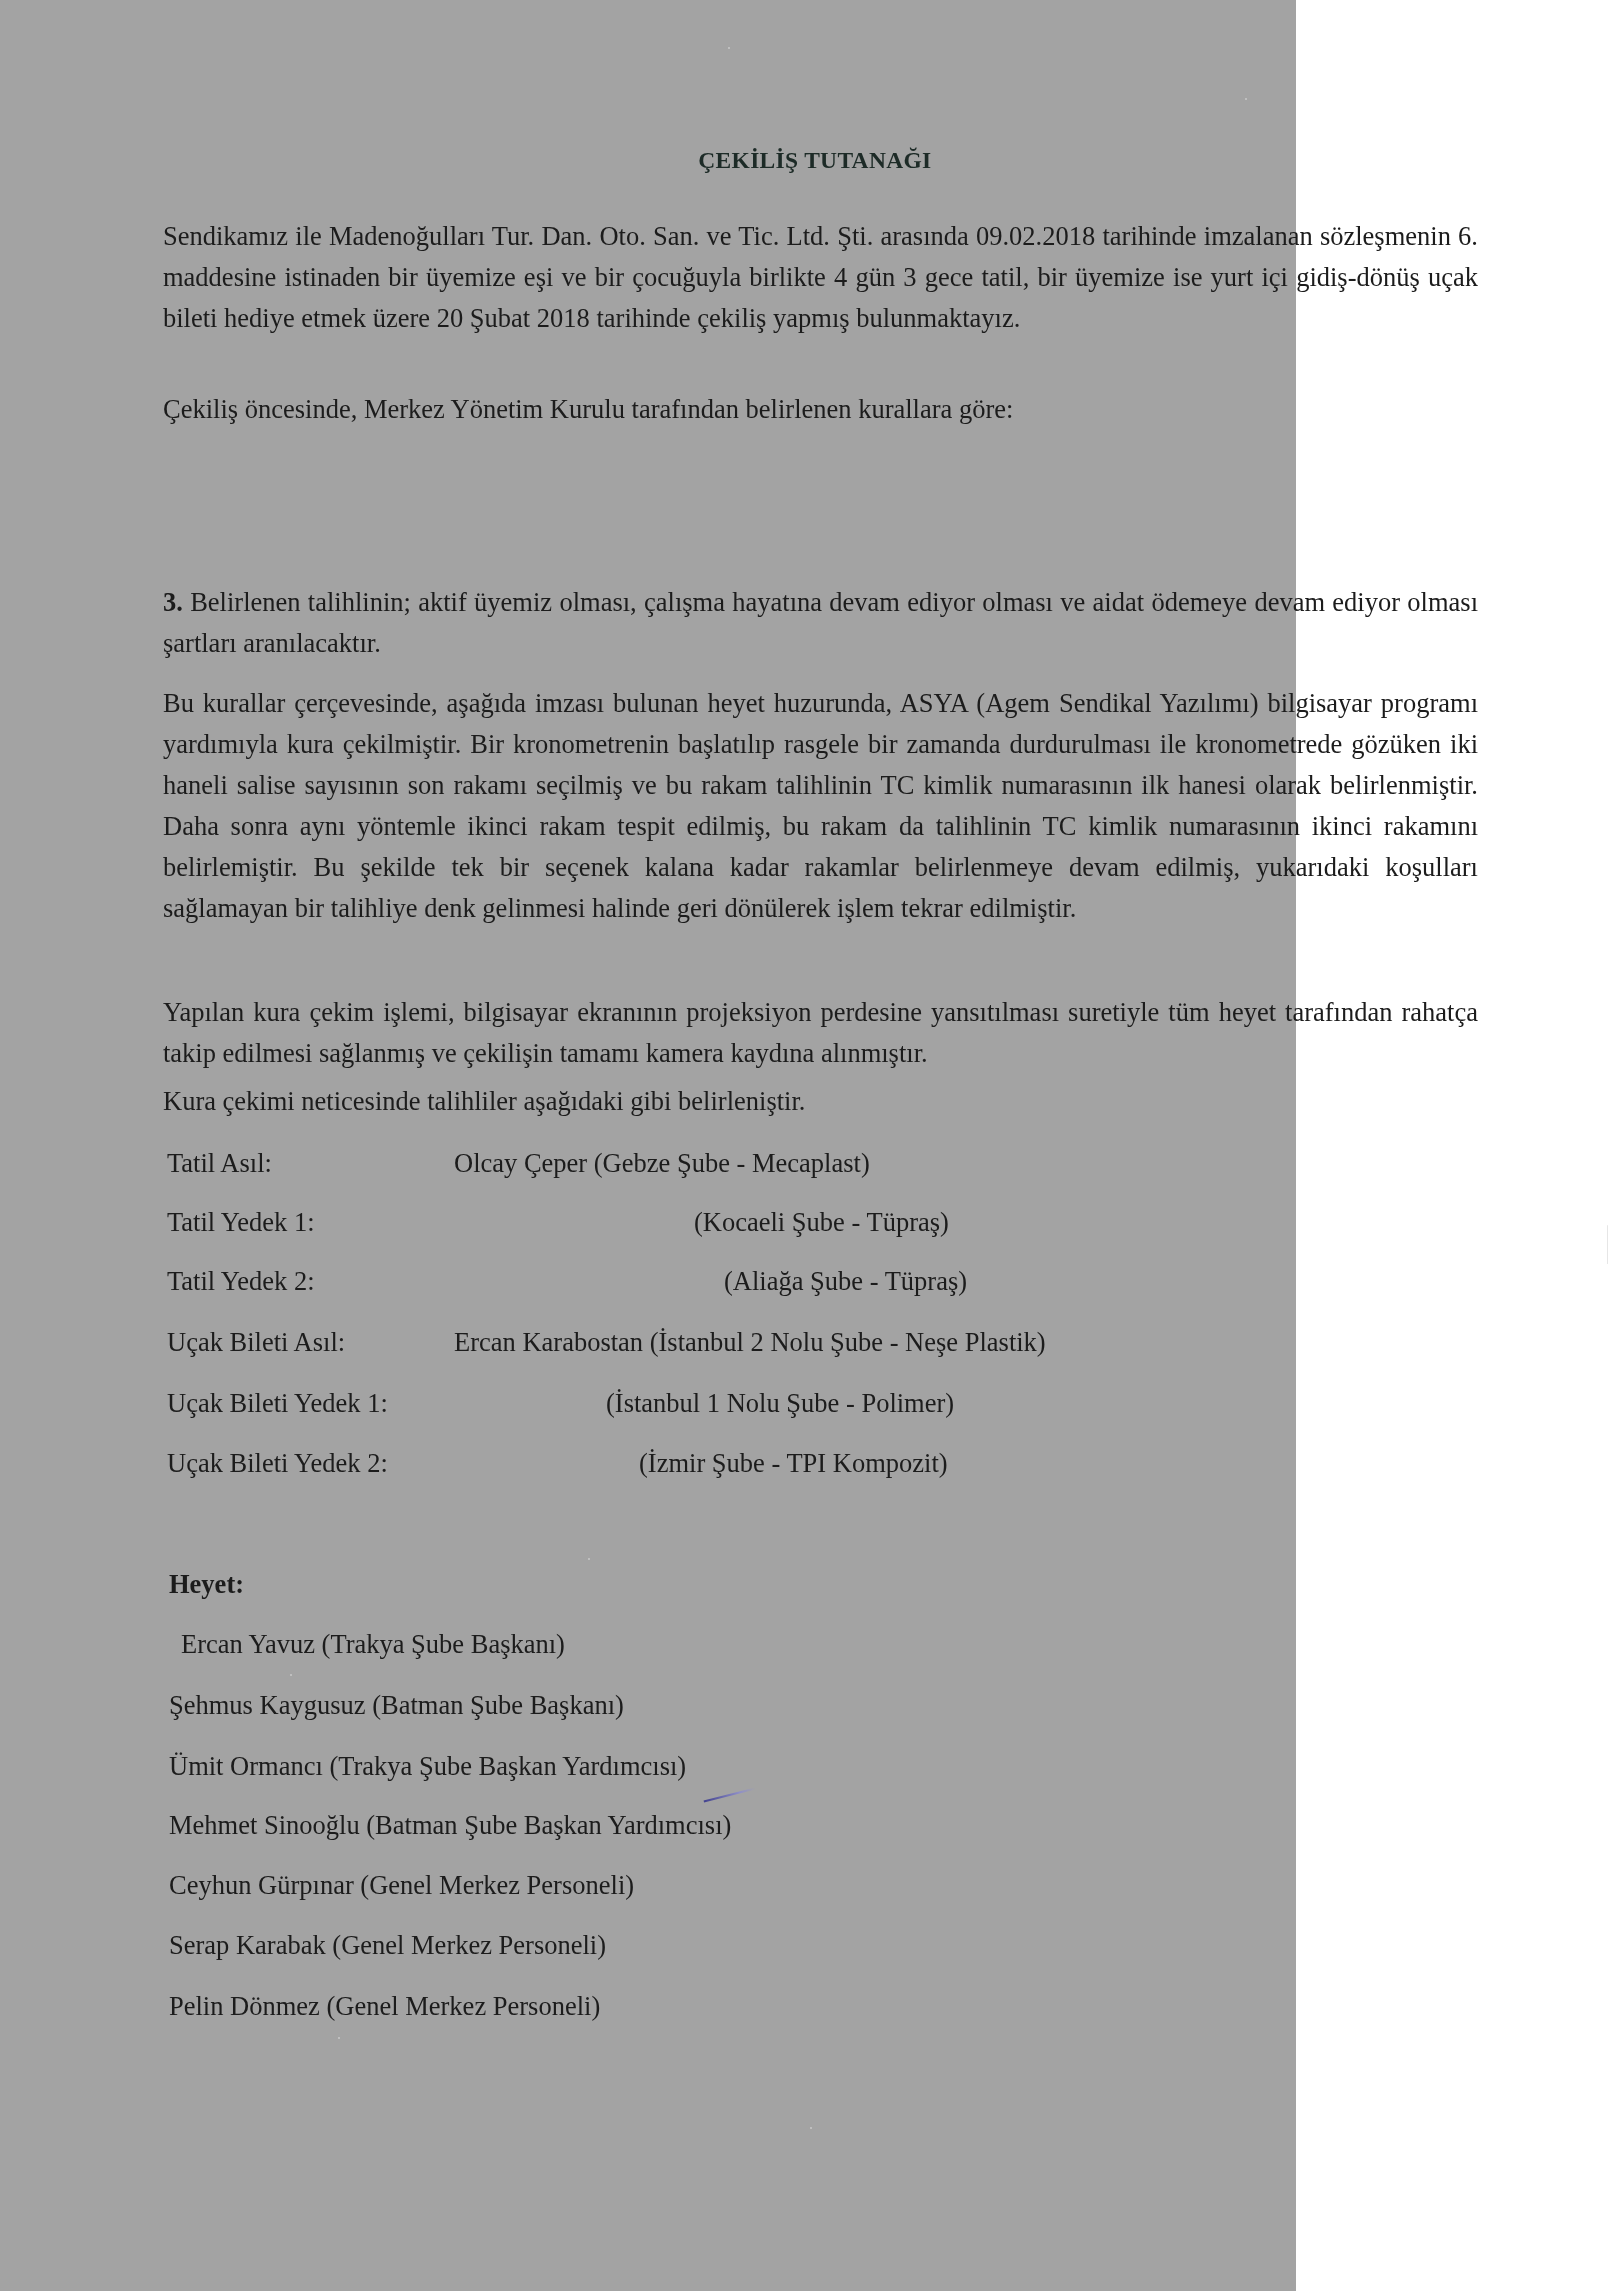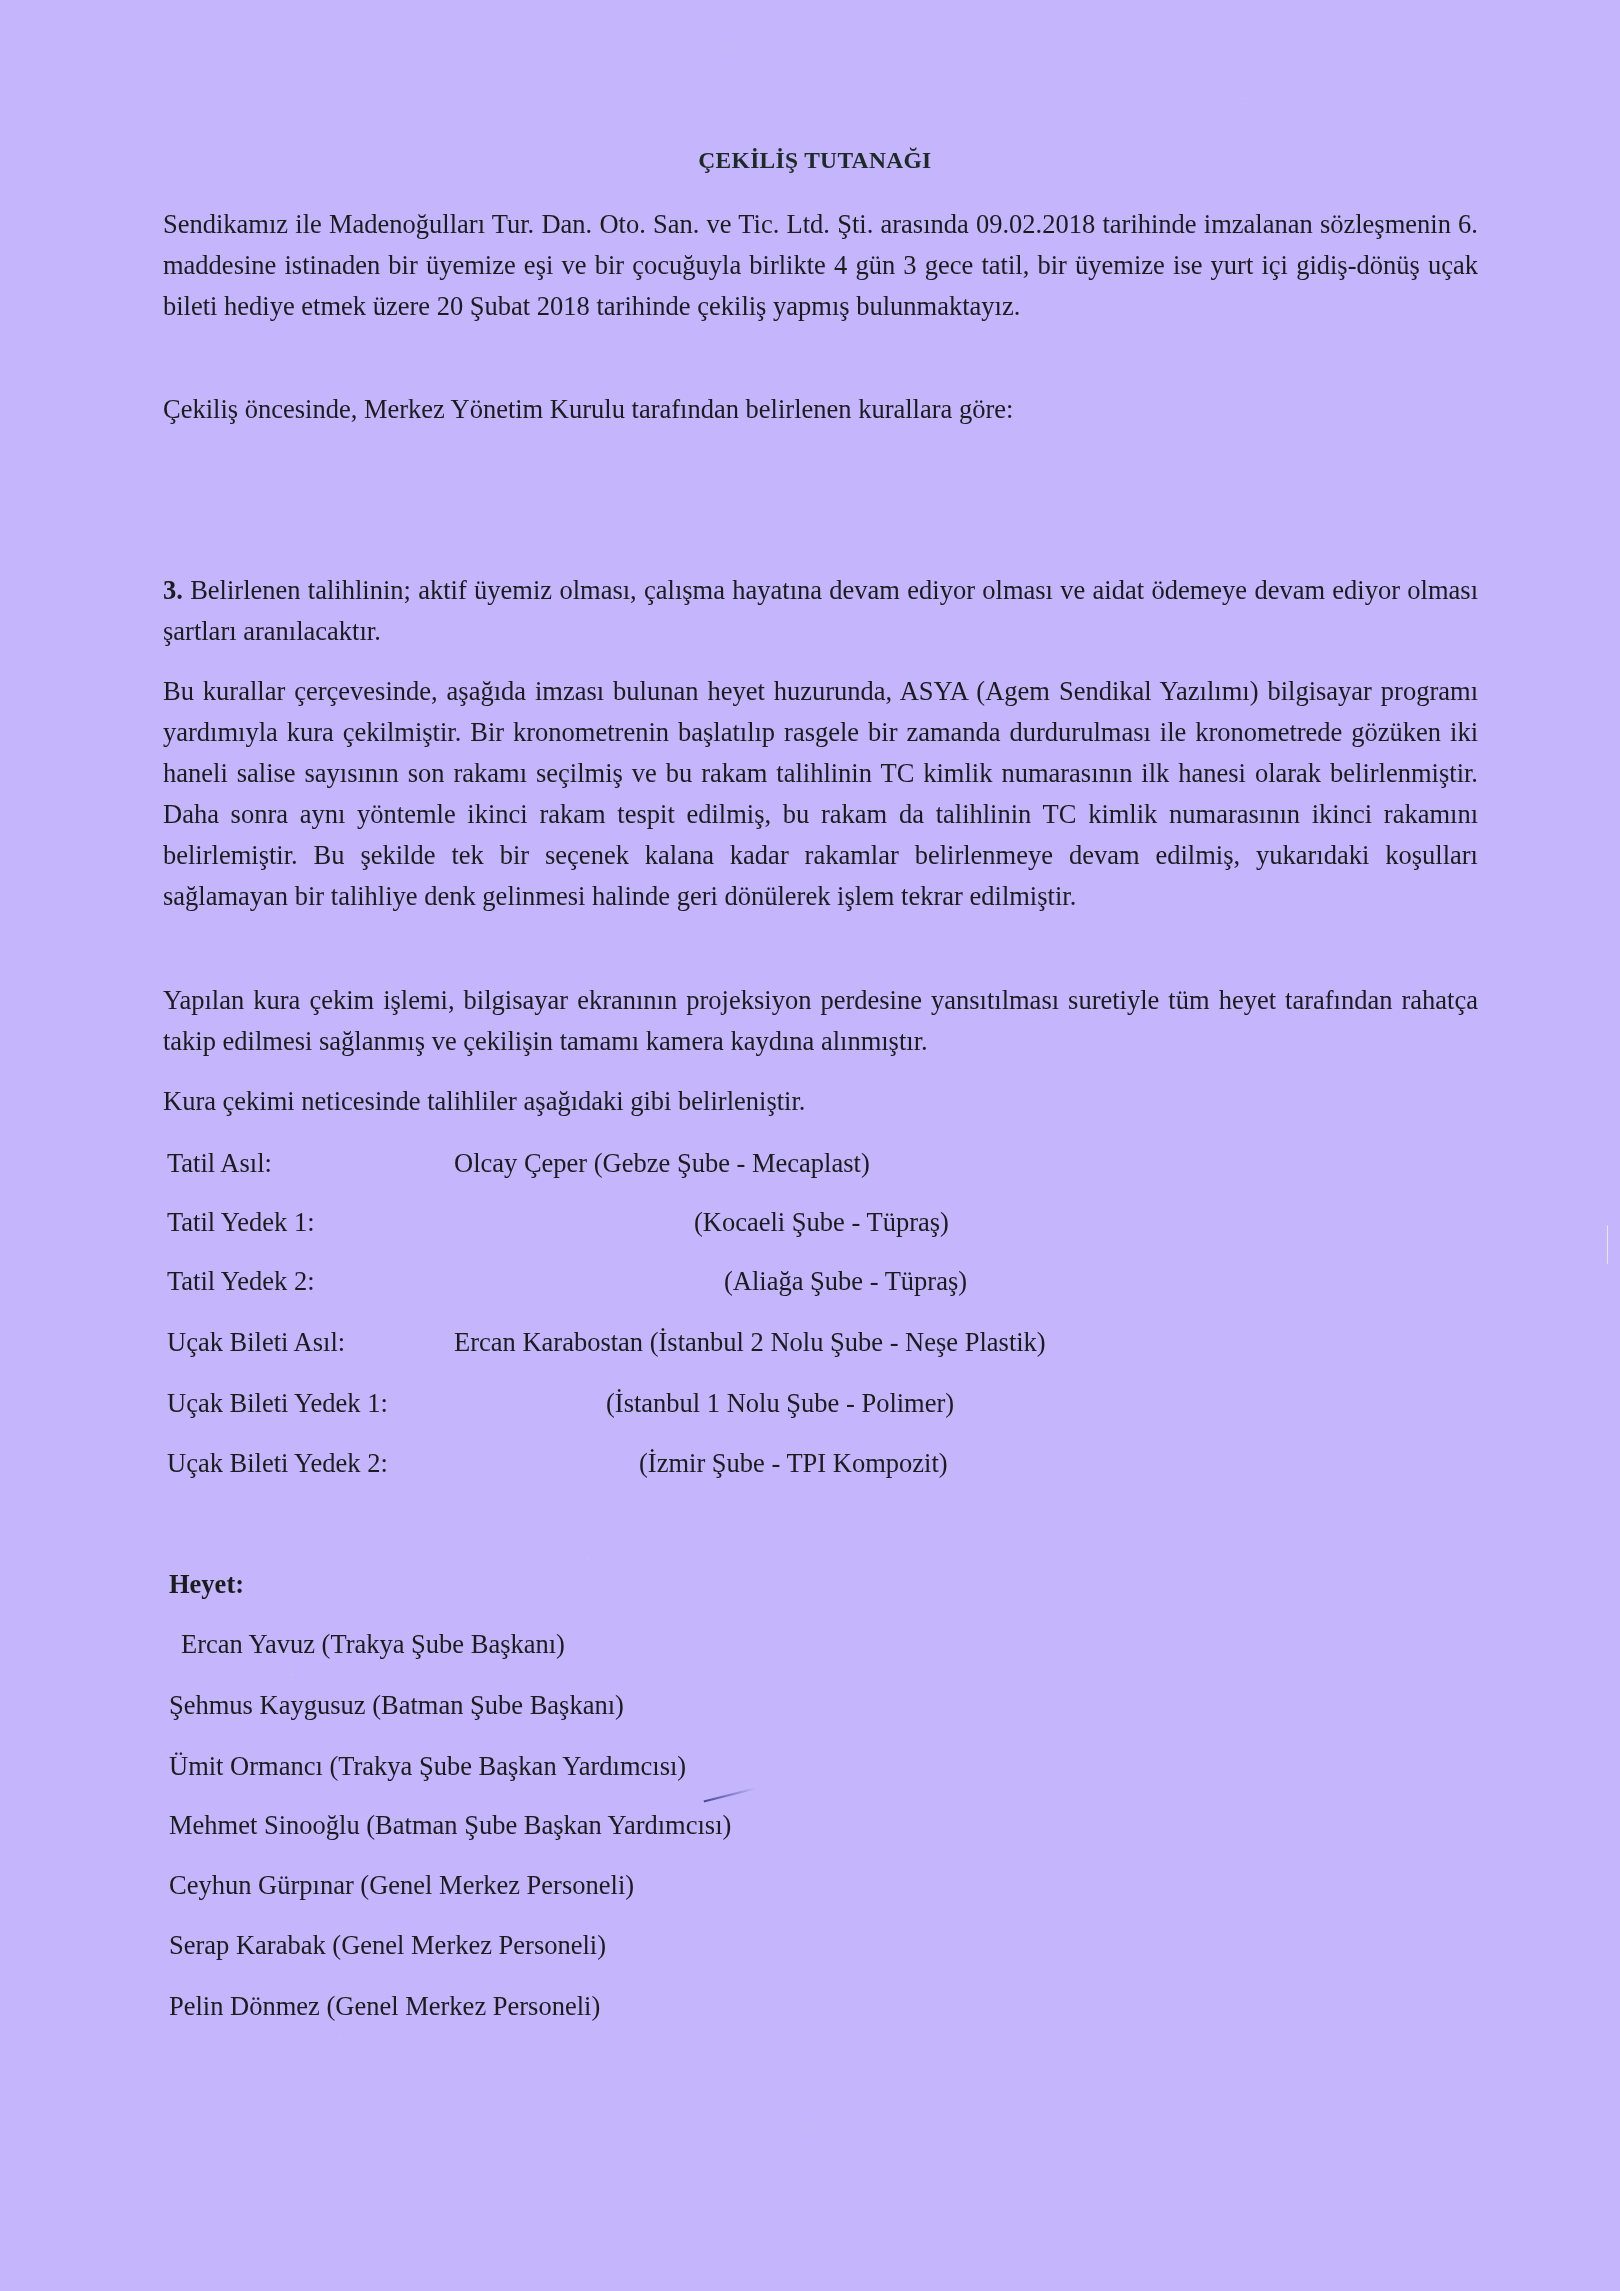--- a/index.html
+++ b/index.html
@@ -1,22 +1,22 @@
 <!DOCTYPE html>
 <html><head>
 <meta charset="utf-8">
 <style>
   html, body { margin: 0; padding: 0; background: #ffffff; }
   body { width: 1620px; height: 2292px; position: relative; overflow: hidden;
          font-family: "Liberation Serif", "DejaVu Serif", serif; color: #1c1c1c; }
-  .page { position: absolute; left: 0; top: 0; width: 1620px; height: 2292px; background: #c4b5fd; }
+  .page { position: absolute; left: 0; top: 0; width: 1296px; height: 2292px; background: #a3a3a3; }
   .title { position: absolute; left: 0; width: 1620px; top: 147px; text-align: center;
            font-weight: bold; font-size: 23.5px; letter-spacing: 0.3px; color: #1d2b27; padding-left: 9.8px; box-sizing: border-box; }
   .text { position: absolute; left: 163px; width: 1315px; font-size: 26.5px; line-height: 41px; }
-  .just { text-align: justify; text-align-last: left; }
+  .just { text-align: justify; text-align-last: left; margin-top: 12px; }
   .p { margin: 0; }
   .num { font-weight: bold; }
   .row { position: absolute; left: 167px; font-size: 26.5px; line-height: 39px; white-space: nowrap; }
   .row .lbl { position: absolute; left: 0; }
   .row .val { position: absolute; white-space: nowrap; }
   .heyet-h { position: absolute; left: 169px; font-weight: bold; font-size: 26.5px; line-height: 39px; }
   .member { position: absolute; left: 169px; font-size: 26.5px; line-height: 39px; white-space: nowrap; }
   .ink { position: absolute; left: 703px; top: 1794px; width: 53px; height: 2px;
          background: linear-gradient(90deg, #2a2a8a, #8a8ad0 70%, rgba(180,180,220,0)); transform: rotate(-14deg); opacity: .8; }
   .speck { position: absolute; width: 2px; height: 2px; background: #c8c8c8; border-radius: 1px; }

